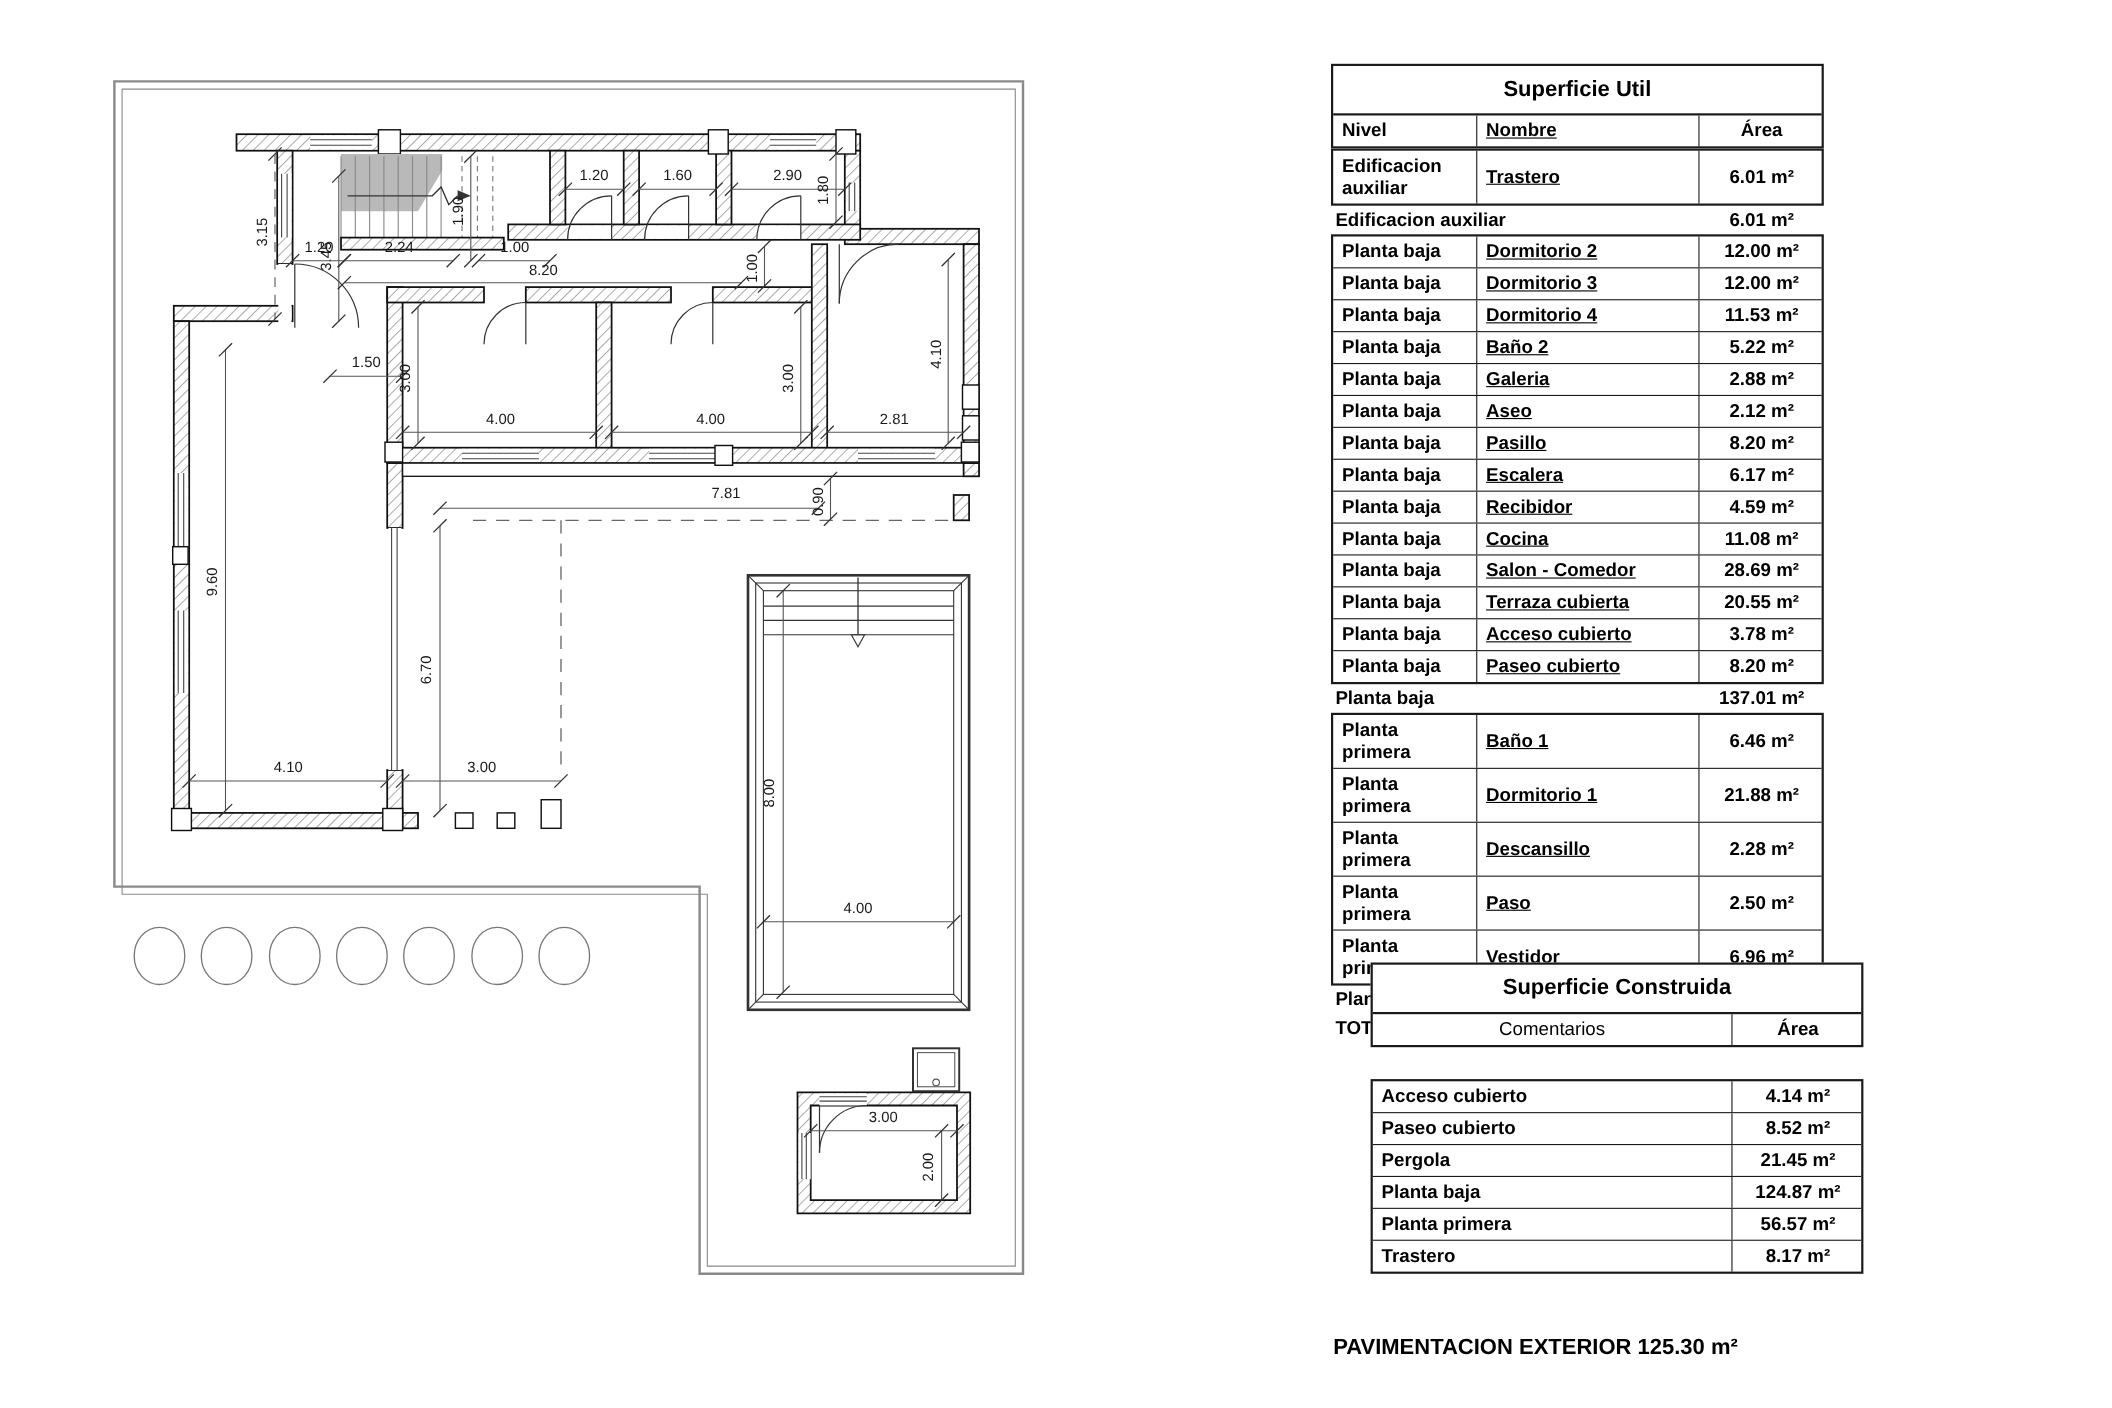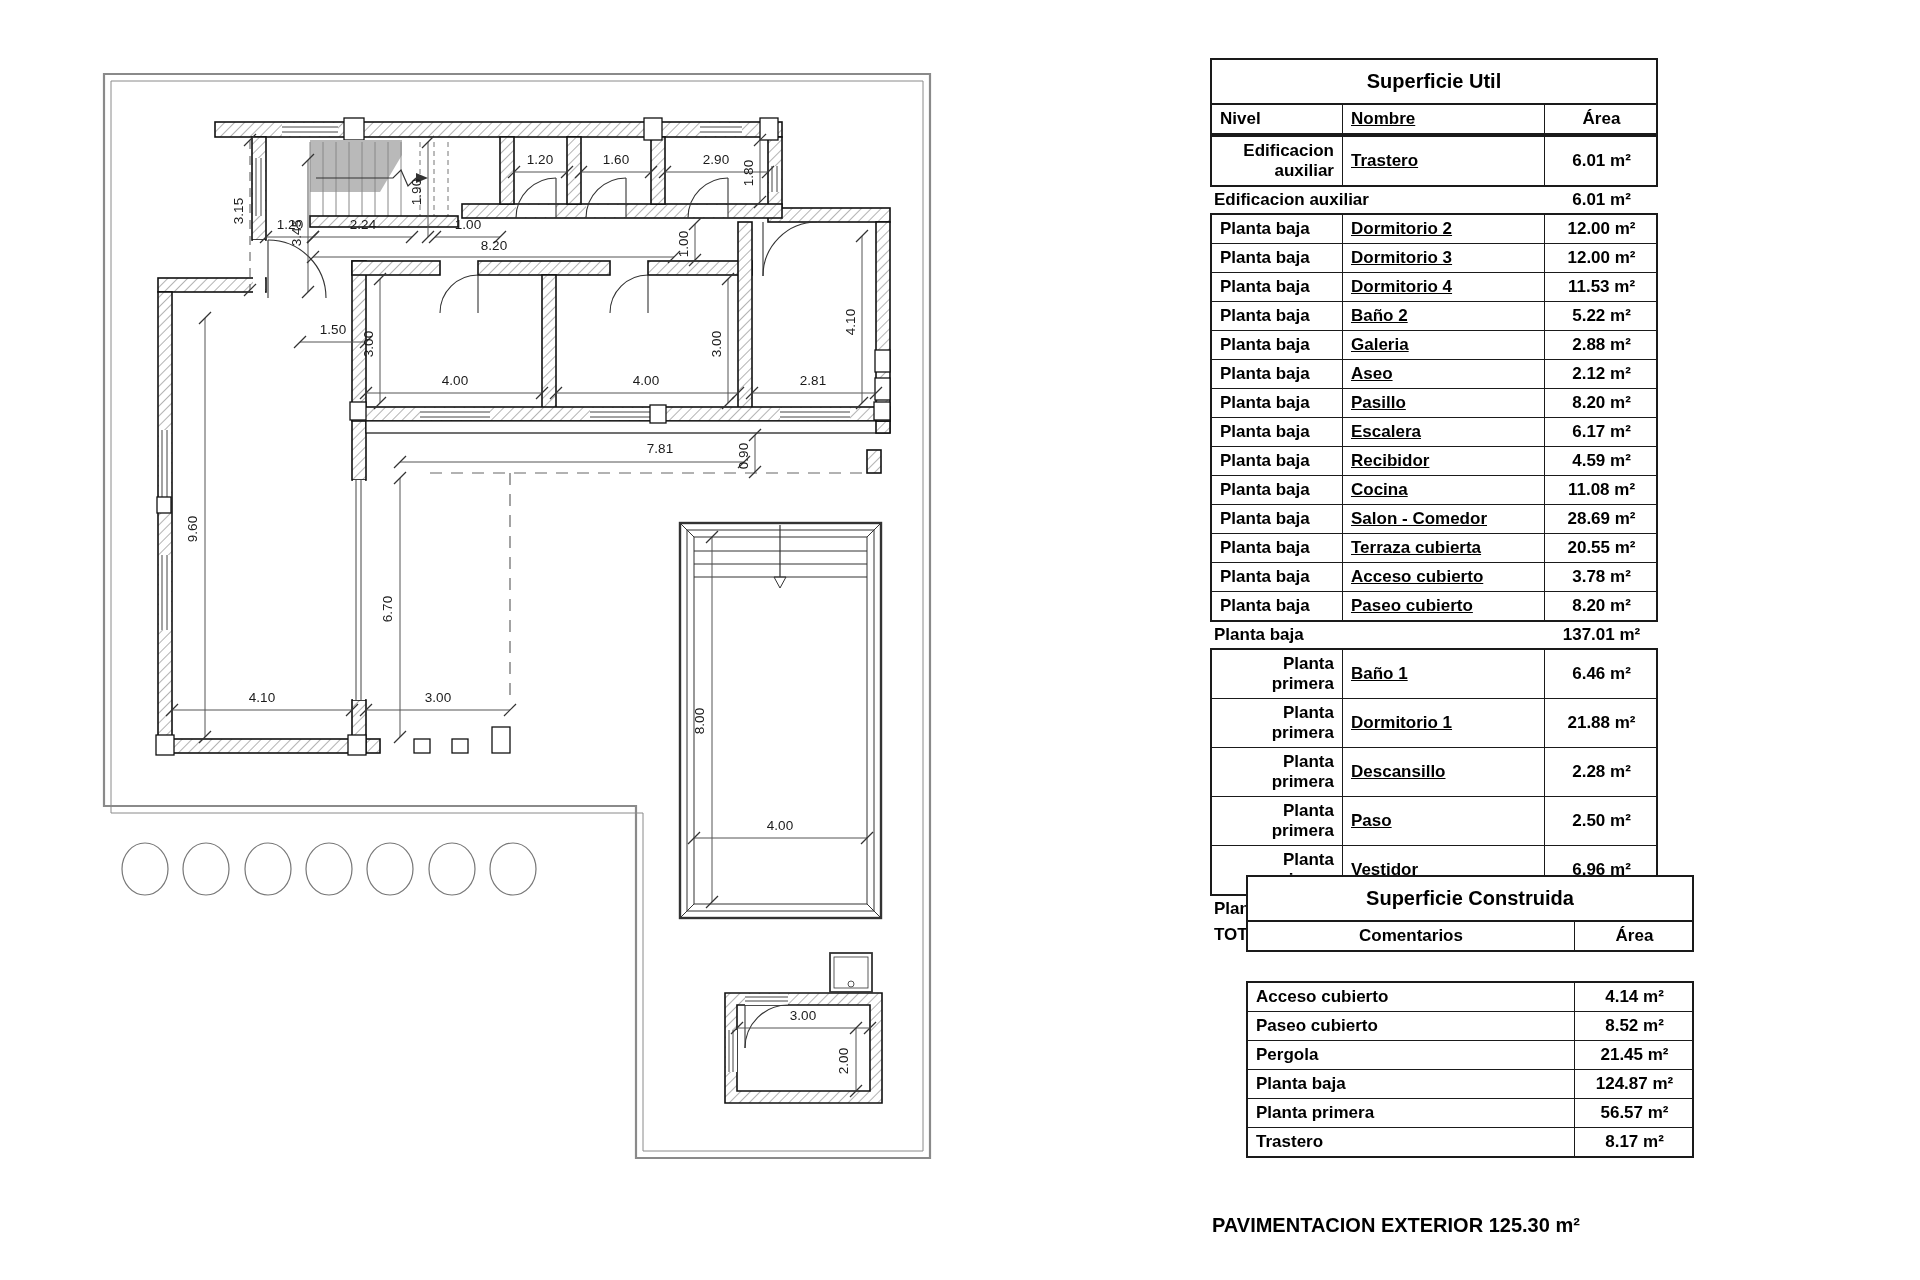--- a/index.html
+++ b/index.html
@@ -15,29 +15,29 @@
   .dimtext{font:13.5px "Liberation Sans",sans-serif;fill:#1a1a1a;}
   .arc{fill:none;stroke:#333;stroke-width:1.1;}
   .pool-line{fill:none;stroke:#333;}
   .tree{fill:none;stroke:#777;stroke-width:1.2;}
   .boundary{fill:none;stroke:#8a8a8a;}
   
   .tbl{position:absolute;width:448px;color:#000;}
   .box{border:2px solid #1a1a1a;background:#fff;}
   .title-row{height:43px;display:flex;align-items:center;justify-content:center;
              font-size:20px;font-weight:700;border-bottom:2px solid #1a1a1a;}
-  .hdr,.t-row{display:grid;text-align:right;}
+  .hdr,.t-row{display:grid;}
   .g3{grid-template-columns:130px 203px 113px;}
   .g2{grid-template-columns:326px 120px;}
   .cell{padding:4px 8px;display:flex;align-items:center;font-size:17px;font-weight:700;}
   .cell.mid{border-left:1px solid #1a1a1a;border-right:1px solid #1a1a1a;text-decoration:underline;}
   .cell.r2{border-left:1px solid #1a1a1a;}
   .cell.area{justify-content:center;padding:4px 2px;}
   .hdr .cell{font-size:17px;}
-  .hdr-comentarios{justify-content:center;font-weight:700;font-size:18px;}
+  .hdr-comentarios{justify-content:center;font-weight:400;font-size:18px;}
   .t-row{border-bottom:1px solid #1a1a1a;min-height:27px;}
   .t-row:last-child{border-bottom:none;}
   .gap{height:29px;}
   .sub{display:grid;grid-template-columns:335px 113px;align-items:center;
        font-size:17px;font-weight:700;padding:3px 0;}
   .sub .lab{padding-left:4px;}
   .sub .val{text-align:center;}
   .footnote{position:absolute;left:1212px;top:1214px;font-size:20px;font-weight:700;}
 </style>
 </head>

